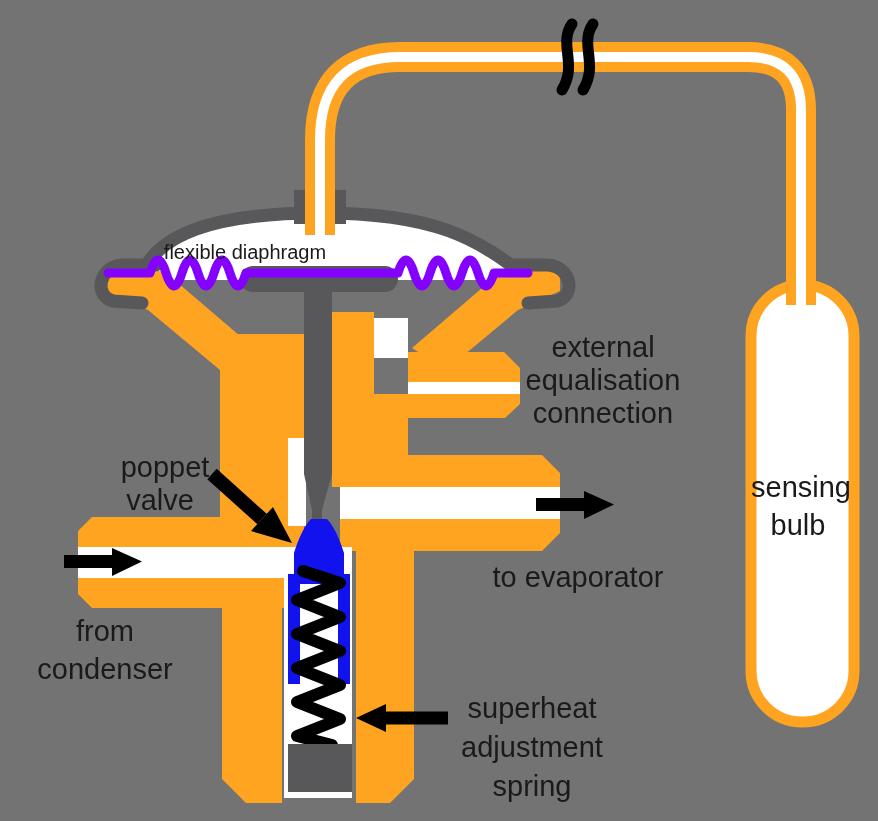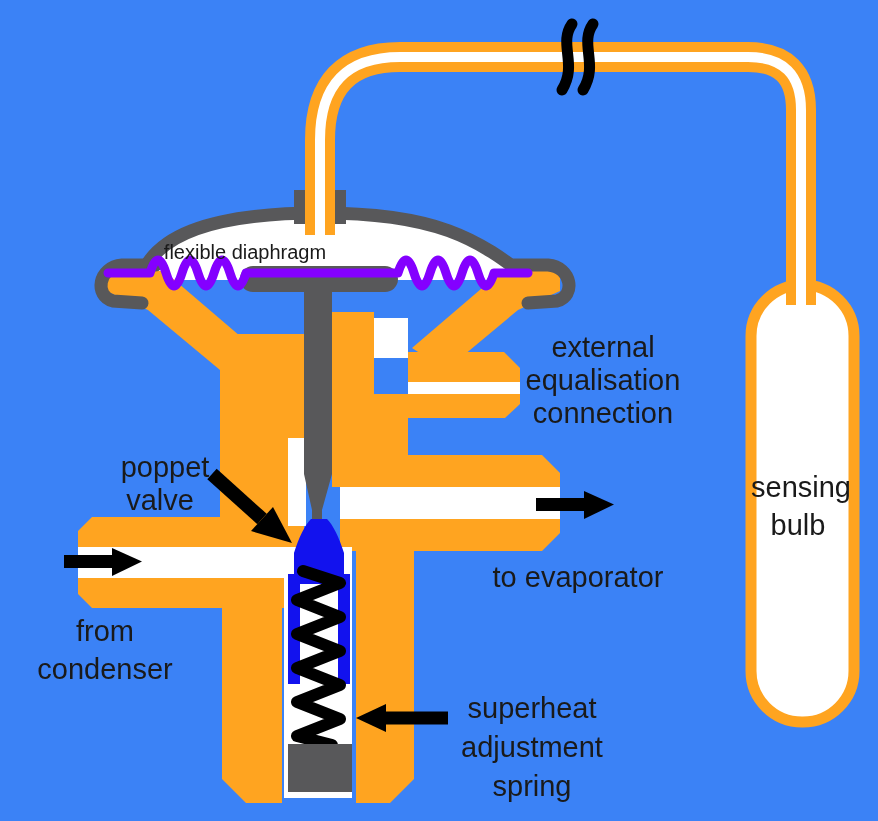--- a/index.html
+++ b/index.html
@@ -1,16 +1,16 @@
 <!DOCTYPE html>
 <html style="--c-body_orange: #FFA420; --c-metal_gray: #58585A; --c-diaphragm_purple: #8400FF; --c-valve_blue: #1212EE; --c-ink_black: #000000; --c-text_black: #1A1A1A; --c-background: #FFFFFF;"><head>
 <meta charset="utf-8">
 <style>
   html,body{margin:0;padding:0;background:#fff;}
-  .stage{position:relative;width:878px;height:821px;background:#3b82f6;overflow:hidden;
+  .stage{position:relative;width:878px;height:821px;background:#737373;overflow:hidden;
          font-family:"Liberation Sans", sans-serif;}
   svg{position:absolute;left:0;top:0;}
   
   .f-orange{fill:var(--c-body_orange);}
   .s-orange{stroke:var(--c-body_orange);}
   .f-gray{fill:var(--c-metal_gray);}
   .s-gray{stroke:var(--c-metal_gray);}
   .f-white{fill:var(--c-background);}
   .s-white{stroke:var(--c-background);}
   .s-purple{stroke:var(--c-diaphragm_purple);}

